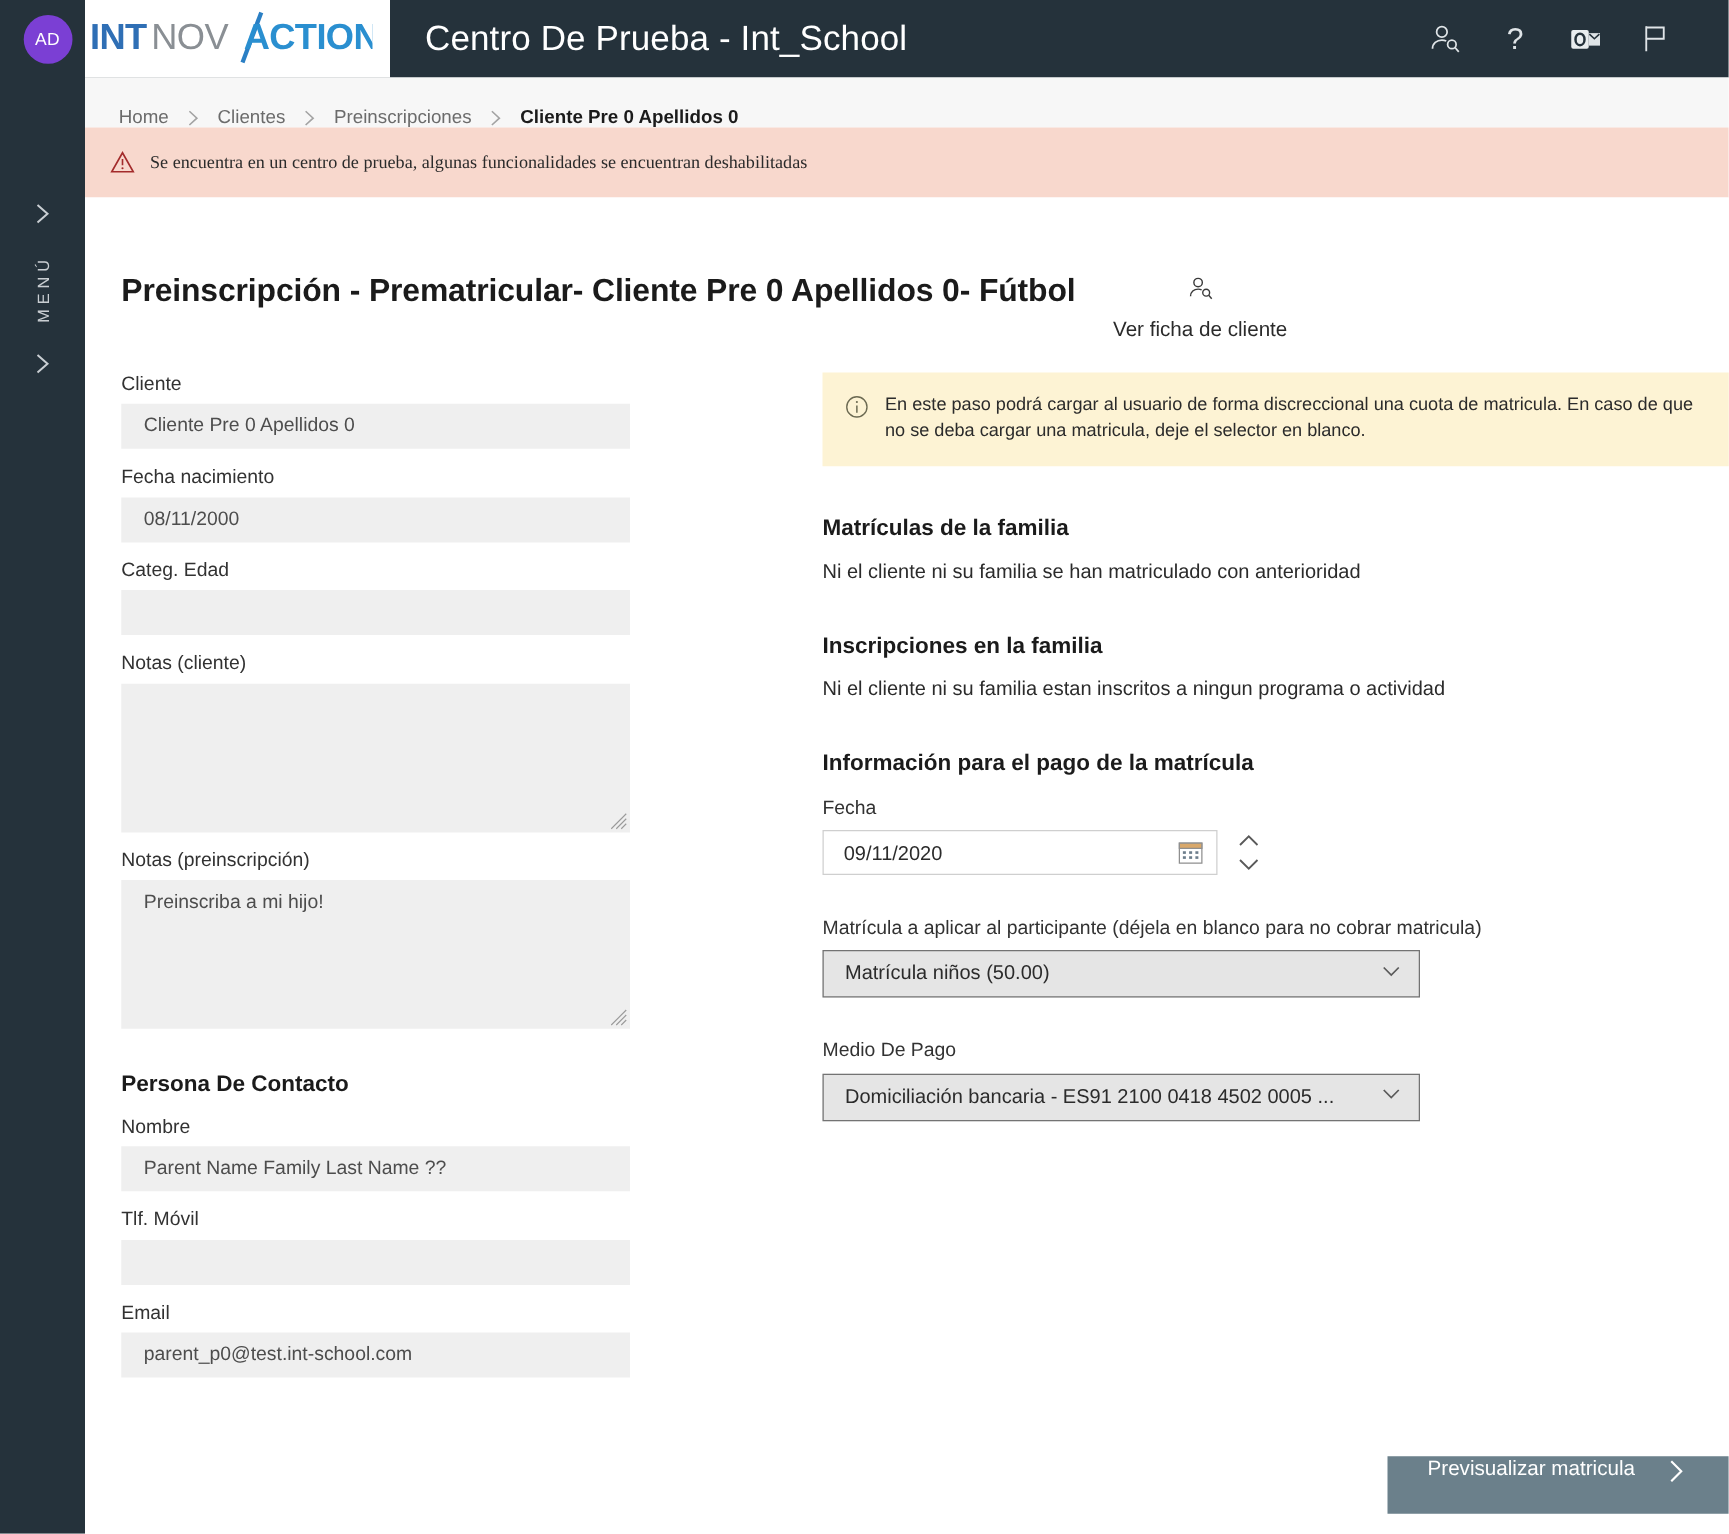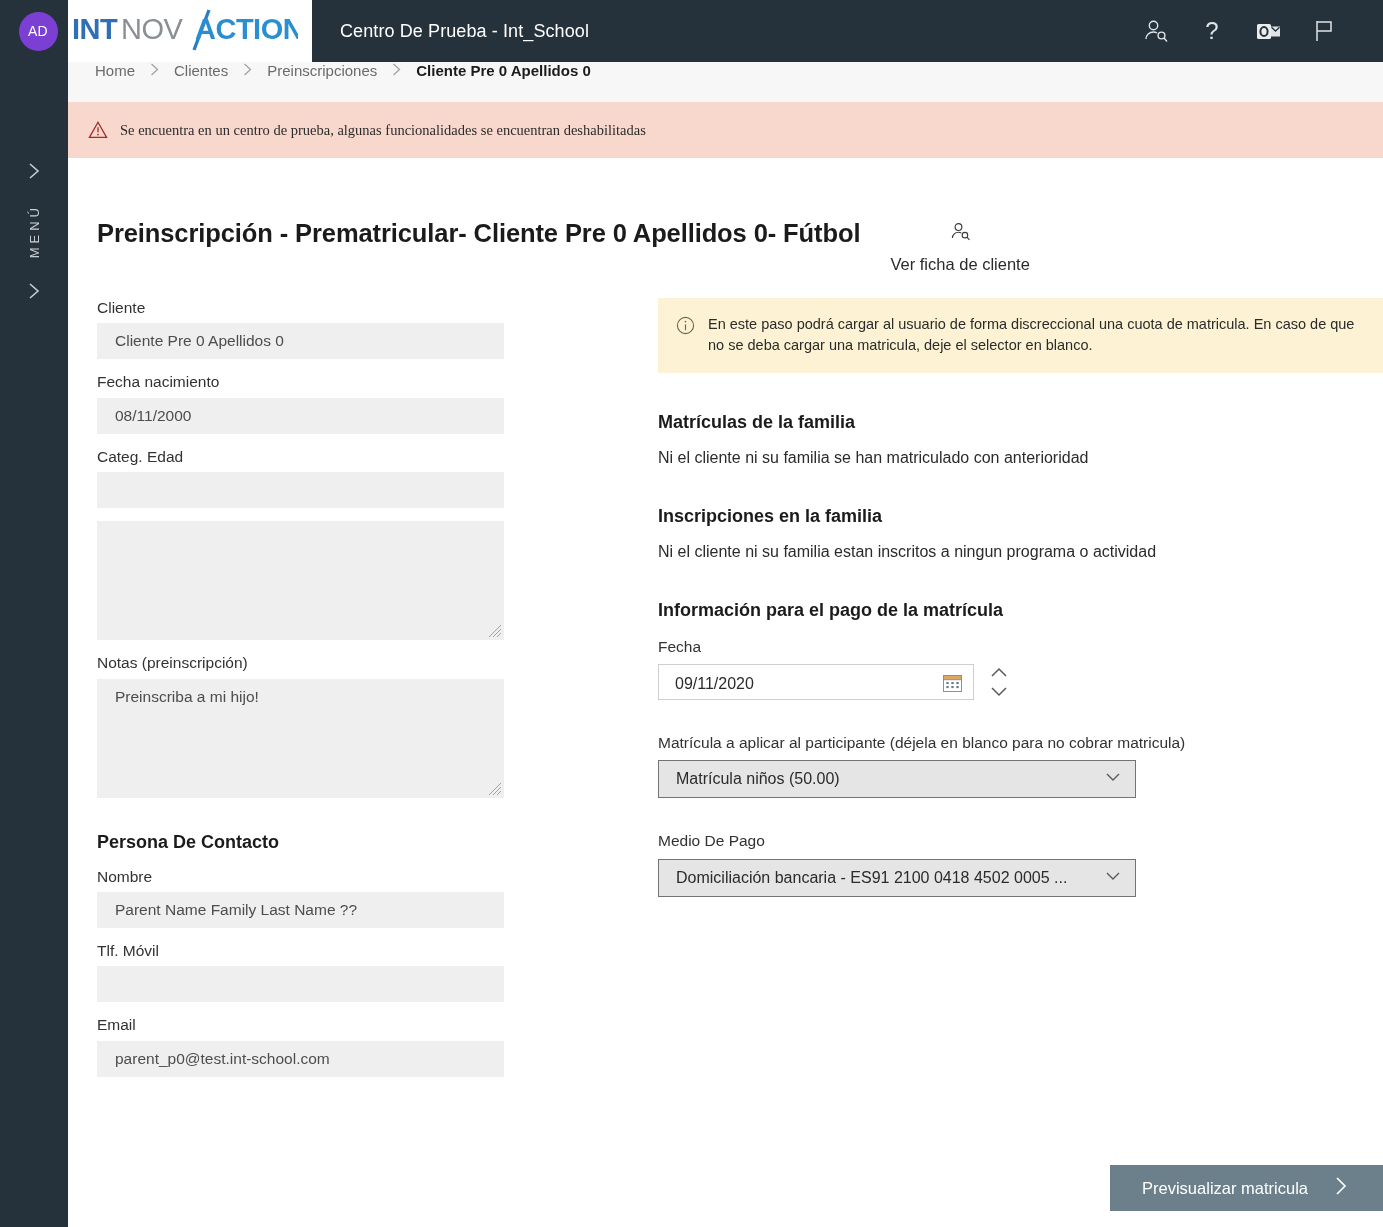--- a/index.html
+++ b/index.html
@@ -84,21 +84,21 @@
     flex: none;
     overflow: hidden;
   }
   .logo-svg { display: block; }
   .app-title {
     flex: 1;
     display: flex;
     align-items: center;
     padding-left: 28px;
     color: #ffffff;
-    font-size: 18px;
+    font-size: 28px;
     font-weight: 400;
     letter-spacing: .1px;
     white-space: nowrap;
   }
   .topbar-icons {
     display: flex;
     align-items: center;
     gap: 26px;
     padding-right: 44px;
   }
@@ -109,21 +109,21 @@
   }
   .tb-icon svg { display: block; }
 
   
   .breadcrumb {
     position: absolute;
     left: 68px; top: 62px;
     width: 1315px; height: 40px;
     background: #f7f7f7;
     display: flex;
-    align-items: flex-start;
+    align-items: flex-end;
     padding-left: 27px;
     font-size: 15px;
     color: #6b6b6b;
   }
   .crumb { color: #6b6b6b; text-decoration: none; cursor: pointer; }
   .crumb.current { color: #1b1b1b; font-weight: bold; cursor: default; }
   .crumb-sep {
     margin: 0 13px;
     color: #a3a3a3;
     font-size: 13px;
@@ -304,21 +304,21 @@
   
   .footer-btn {
     position: absolute;
     right: 0;
     bottom: 16px;
     width: 273px;
     height: 46px;
     background: #6b808b;
     color: #ffffff;
     display: flex;
-    align-items: center;
+    align-items: flex-start;
     justify-content: center;
     gap: 24px;
     font-size: 16.5px;
     cursor: pointer;
     border: none;
     font-family: "Liberation Sans", sans-serif;
   }
 </style>
 </head>
 <body>
@@ -448,20 +448,21 @@
           <div class="field-label">Fecha nacimiento</div>
           <div class="field-ro">08/11/2000</div>
         </div>
 
         <div>
           <div class="field-label">Categ. Edad</div>
           <div class="field-ro"></div>
         </div>
 
         <div>
+          <div class="field-label">Notas (cliente)</div>
           <div class="textarea-ro">
             <span></span>
             <span class="resize-grip">
               <svg width="14" height="14" viewBox="0 0 14 14">
                 <path d="M13 5 L5 13 M13 9 L9 13 M13 1 L1 13" stroke="#9a9a9a" stroke-width="0.9"></path>
               </svg>
             </span>
           </div>
         </div>
 

